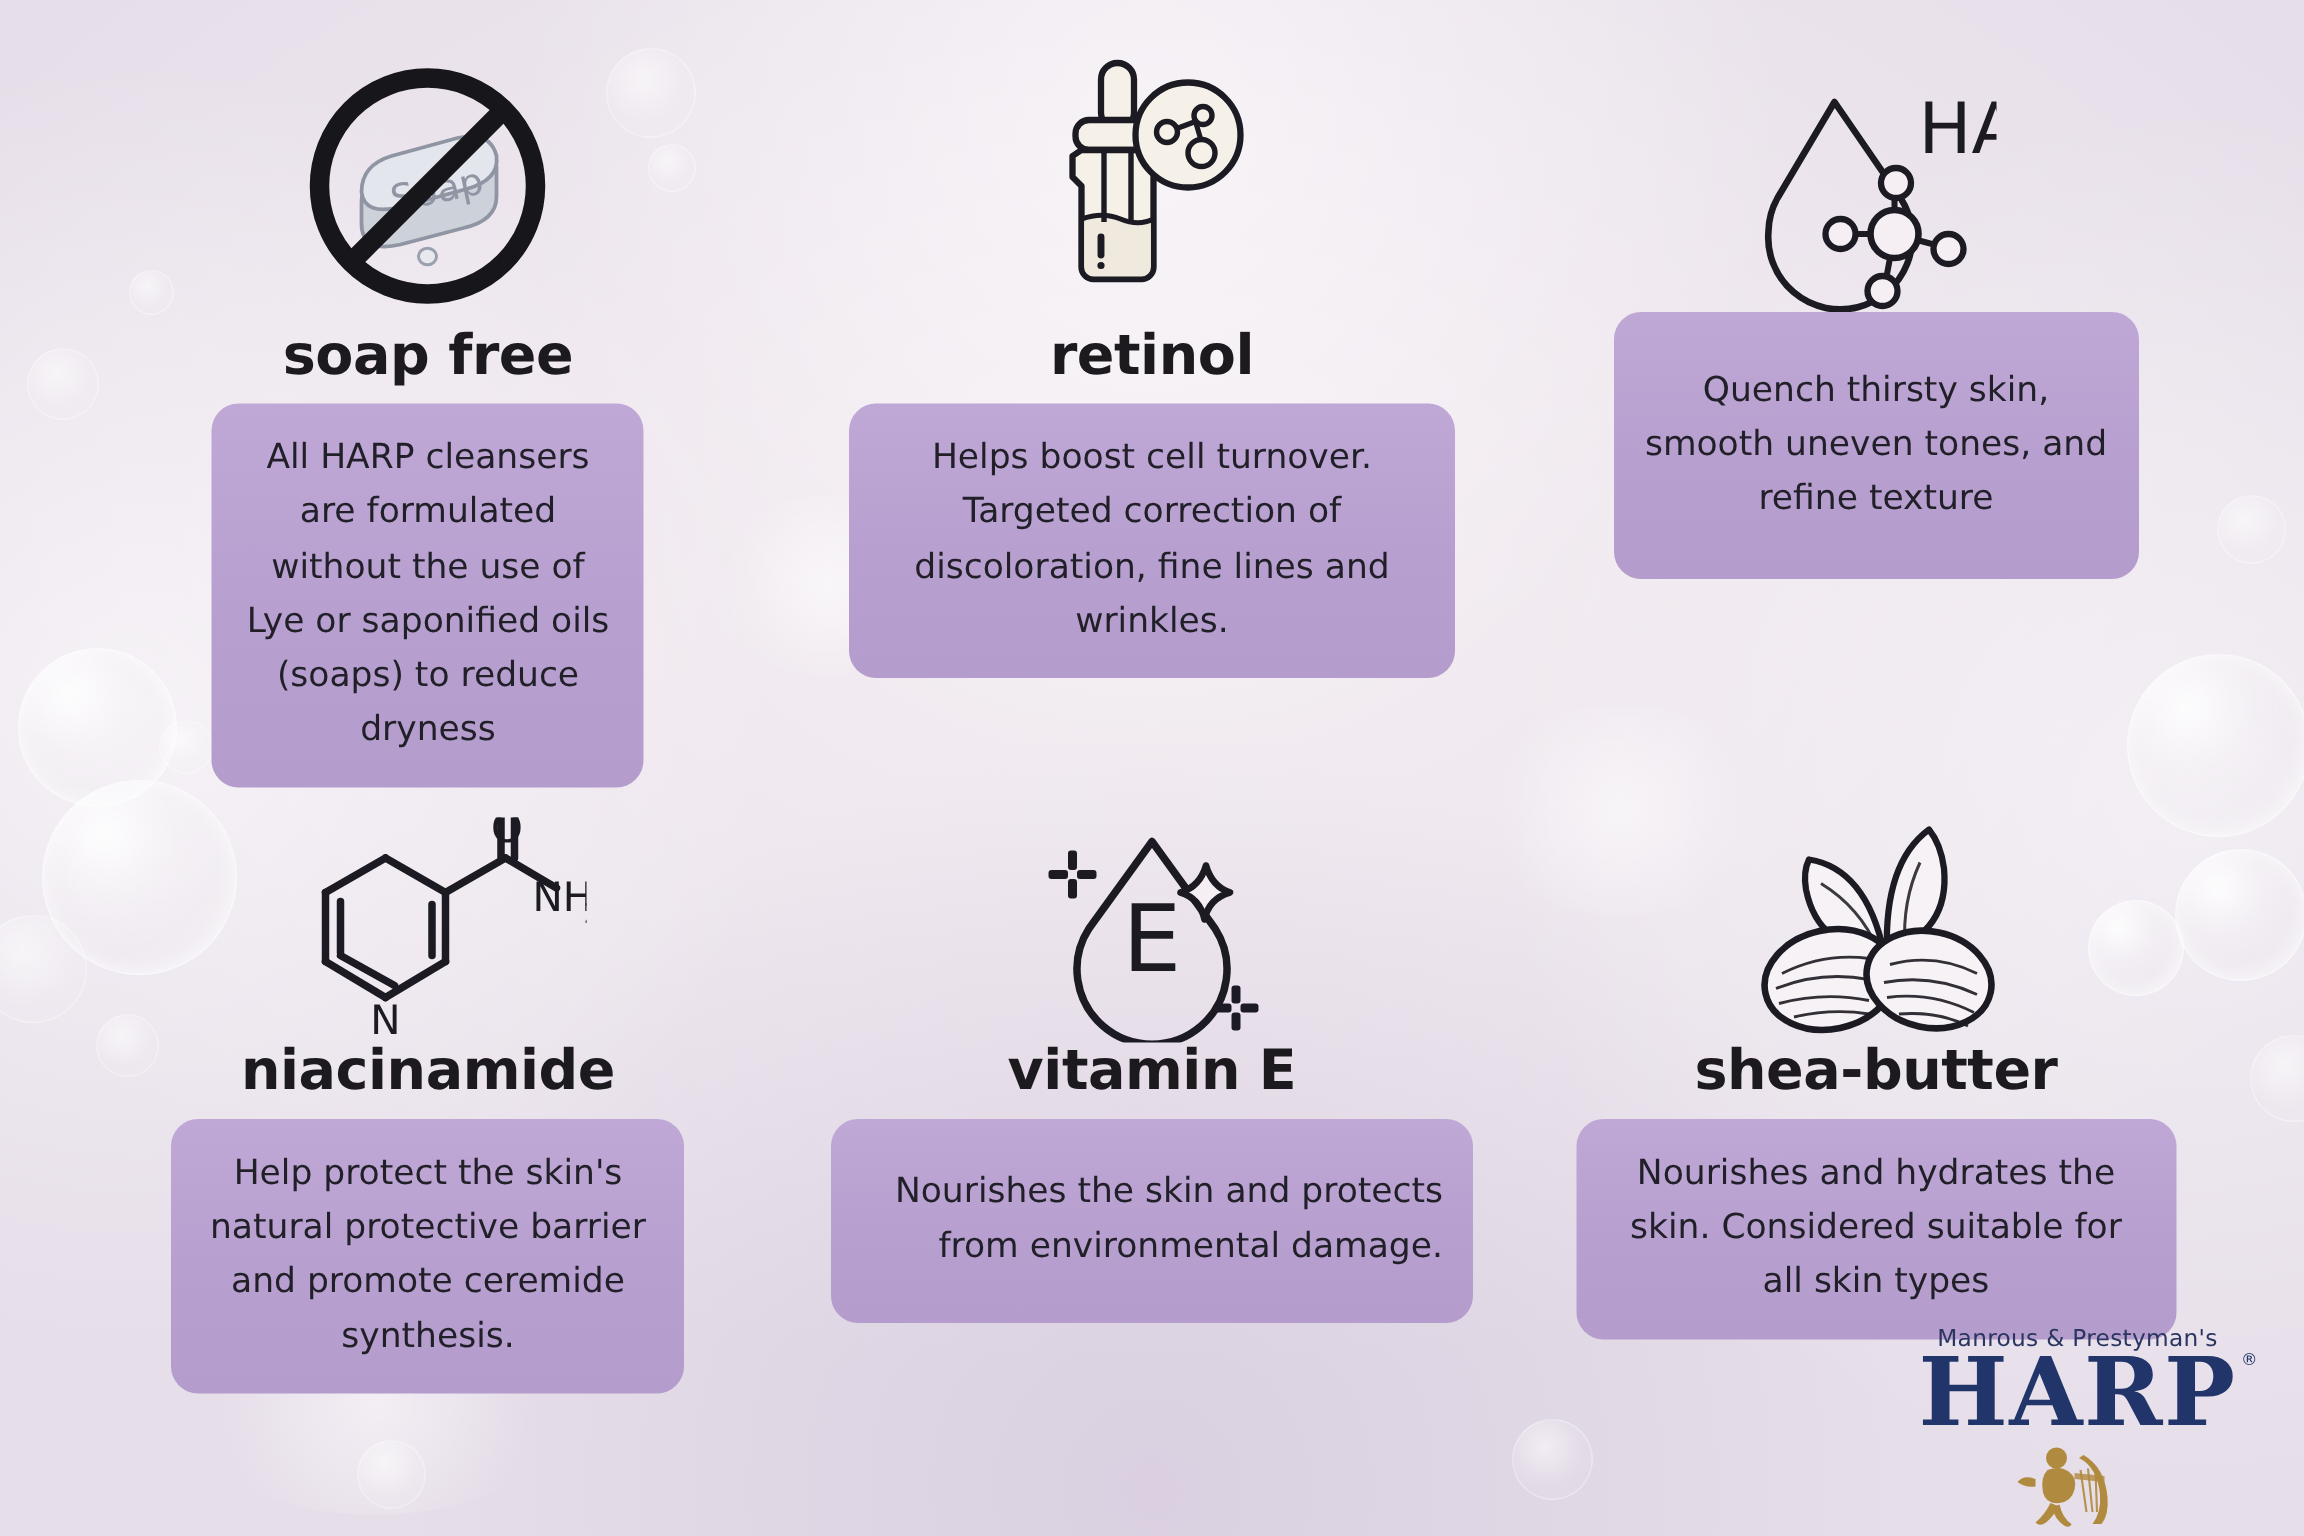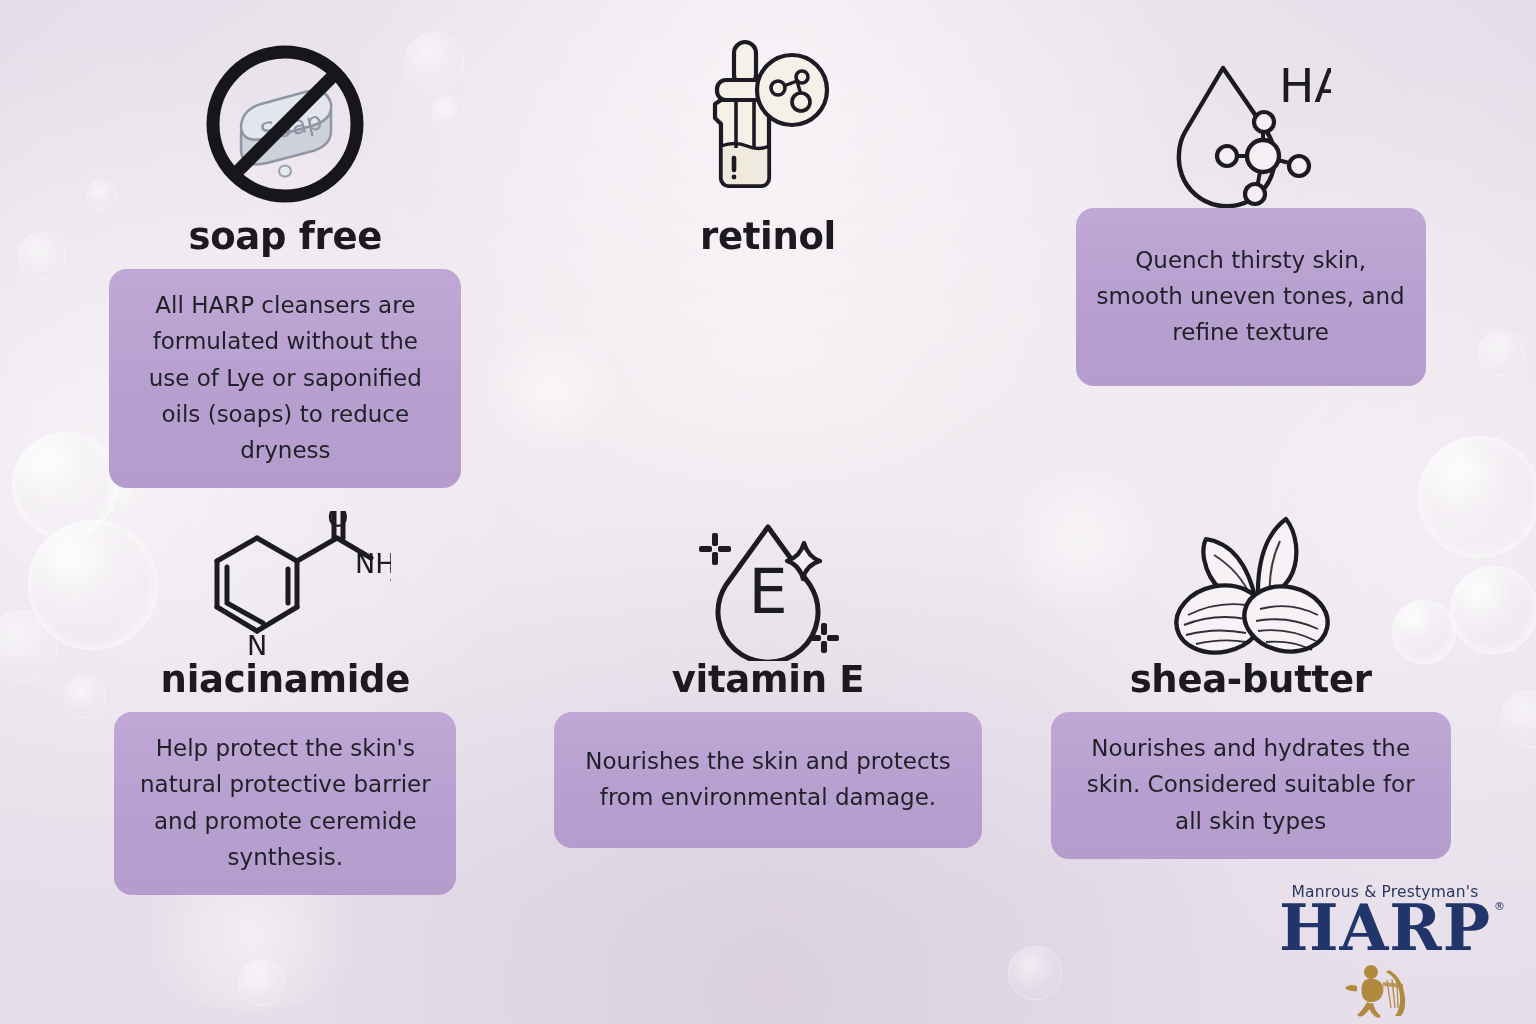--- a/index.html
+++ b/index.html
@@ -95,27 +95,27 @@
     font-size: 23px;
     line-height: 1.58;
     text-align: center;
     padding: 18px 20px 20px 20px;
     box-sizing: border-box;
     display: flex;
     align-items: center;
     justify-content: center;
   }
   
-  .r1 .desc-box { width: 352px; min-height: 178px; }
+  .r1 .desc-box { width: 288px; min-height: 178px; }
   .r1.c2 .desc-box { width: 404px; }
   .r1.c3 .desc-box { width: 350px; align-items: center; }
   
   .r2 .icon-wrap { height: 170px; }
   .r2 .desc-box { width: 342px; min-height: 136px; }
-  .r2.c2 .desc-box { width: 428px; }
+  .r2.c2 .desc-box { width: 428px; text-align: right; }
   .r2.c3 .desc-box { width: 400px; }
   .r2 .card-title { margin-top: 0; }
 
   
   .logo {
     position: absolute;
     right: 26px;
     bottom: 6px;
     width: 250px;
     text-align: center;
@@ -216,20 +216,23 @@
           <g stroke="#1c1a22" stroke-width="3.4" fill="none">
             <line x1="78" y1="51" x2="94" y2="45"></line>
             <line x1="94" y1="45" x2="99" y2="62"></line>
           </g>
           <circle cx="75" cy="52" r="7" fill="#f6f1e8" stroke="#1c1a22" stroke-width="3.6"></circle>
           <circle cx="99" cy="41" r="6" fill="#f6f1e8" stroke="#1c1a22" stroke-width="3.6"></circle>
           <circle cx="98" cy="66" r="9" fill="#f6f1e8" stroke="#1c1a22" stroke-width="3.6"></circle>
         </svg>
       </div>
       <div class="card-title">retinol</div>
+      <div class="desc-box">
+        <span>Helps boost cell turnover. Targeted correction of discoloration, fine lines and wrinkles.</span>
+      </div>
     </div>
 
     <div class="card r1 c3">
       <div class="icon-wrap">
         <svg width="160" height="152" viewBox="0 0 160 152">
           <path d="M52 12 L96 76 a48 48 0 1 1 -88 22 a47 47 0 0 1 6 -22 z" fill="none" stroke="#1c1a22" stroke-width="4.4" stroke-linejoin="round"></path>
           <text x="108" y="46" font-family="DejaVu Sans, sans-serif" font-size="47" fill="#1c1a22">HA</text>
           <g stroke="#1c1a22" stroke-width="4" fill="none">
             <line x1="92" y1="100" x2="92" y2="72"></line>
             <line x1="92" y1="100" x2="62" y2="100"></line>

